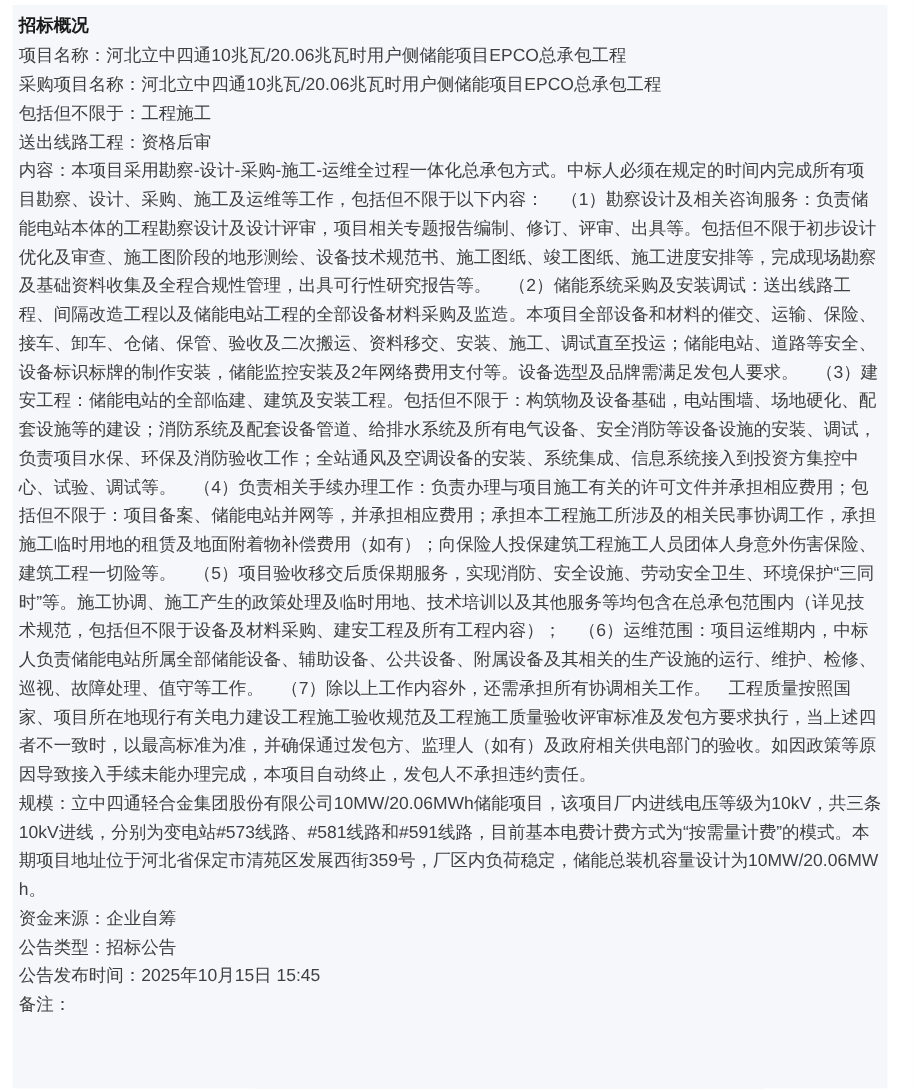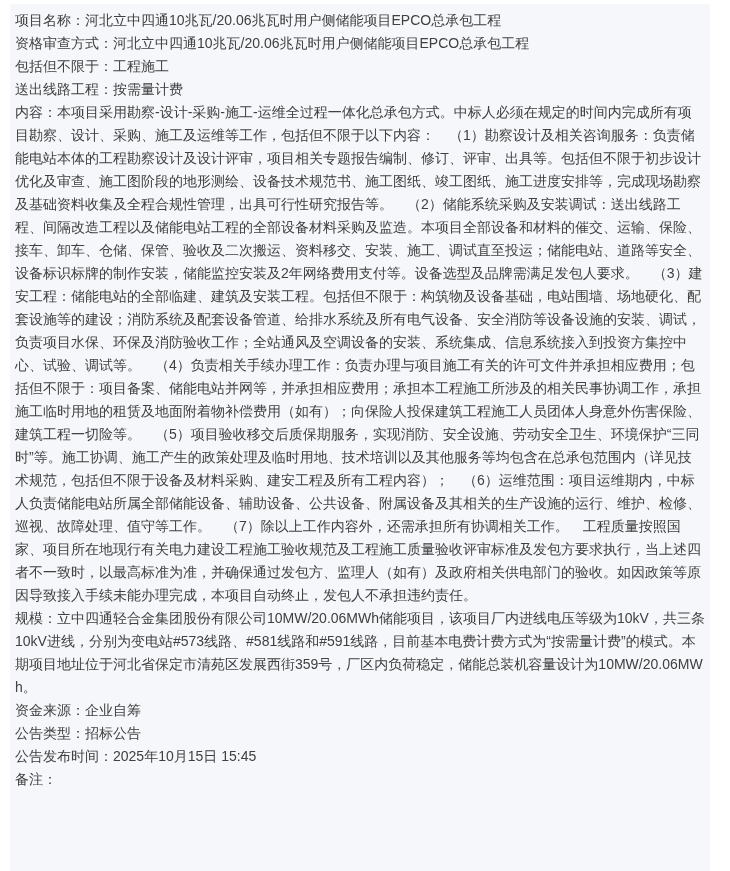--- a/index.html
+++ b/index.html
@@ -47,38 +47,39 @@
     white-space: pre-wrap;
     word-break: break-all;
   }
 </style>
 </head>
 <body>
 
 <div class="page">
   <div class="panel">
 
+    <h1 class="doc-title">招标概况</h1>
 
     <div class="field">
       <span class="label">项目名称：</span><span class="value">河北立中四通10兆瓦/20.06兆瓦时用户侧储能项目EPCO总承包工程</span>
     </div>
 
 
     <div class="field">
-      <span class="label">资格审查方式：</span><span class="value">河北立中四通10兆瓦/20.06兆瓦时用户侧储能项目EPCO总承包工程</span>
+      <span class="label">采购项目名称：</span><span class="value">河北立中四通10兆瓦/20.06兆瓦时用户侧储能项目EPCO总承包工程</span>
     </div>
 
 
     <div class="field">
       <span class="label">包括但不限于：</span><span class="value">工程施工</span>
     </div>
 
 
     <div class="field">
-      <span class="label">送出线路工程：</span><span class="value">按需量计费</span>
+      <span class="label">送出线路工程：</span><span class="value">资格后审</span>
     </div>
 
     <div class="field">
       <span class="label">内容：</span><span class="value">本项目采用勘察-设计-采购-施工-运维全过程一体化总承包方式。中标人必须在规定的时间内完成所有项目勘察、设计、采购、施工及运维等工作，包括但不限于以下内容：　（1）勘察设计及相关咨询服务：负责储能电站本体的工程勘察设计及设计评审，项目相关专题报告编制、修订、评审、出具等。包括但不限于初步设计优化及审查、施工图阶段的地形测绘、设备技术规范书、施工图纸、竣工图纸、施工进度安排等，完成现场勘察及基础资料收集及全程合规性管理，出具可行性研究报告等。　（2）储能系统采购及安装调试：送出线路工程、间隔改造工程以及储能电站工程的全部设备材料采购及监造。本项目全部设备和材料的催交、运输、保险、接车、卸车、仓储、保管、验收及二次搬运、资料移交、安装、施工、调试直至投运；储能电站、道路等安全、设备标识标牌的制作安装，储能监控安装及2年网络费用支付等。设备选型及品牌需满足发包人要求。　（3）建安工程：储能电站的全部临建、建筑及安装工程。包括但不限于：构筑物及设备基础，电站围墙、场地硬化、配套设施等的建设；消防系统及配套设备管道、给排水系统及所有电气设备、安全消防等设备设施的安装、调试，负责项目水保、环保及消防验收工作；全站通风及空调设备的安装、系统集成、信息系统接入到投资方集控中心、试验、调试等。　（4）负责相关手续办理工作：负责办理与项目施工有关的许可文件并承担相应费用；包括但不限于：项目备案、储能电站并网等，并承担相应费用；承担本工程施工所涉及的相关民事协调工作，承担施工临时用地的租赁及地面附着物补偿费用（如有）；向保险人投保建筑工程施工人员团体人身意外伤害保险、建筑工程一切险等。　（5）项目验收移交后质保期服务，实现消防、安全设施、劳动安全卫生、环境保护“三同时”等。施工协调、施工产生的政策处理及临时用地、技术培训以及其他服务等均包含在总承包范围内（详见技术规范，包括但不限于设备及材料采购、建安工程及所有工程内容）；　（6）运维范围：项目运维期内，中标人负责储能电站所属全部储能设备、辅助设备、公共设备、附属设备及其相关的生产设施的运行、维护、检修、巡视、故障处理、值守等工作。　（7）除以上工作内容外，还需承担所有协调相关工作。　工程质量按照国家、项目所在地现行有关电力建设工程施工验收规范及工程施工质量验收评审标准及发包方要求执行，当上述四者不一致时，以最高标准为准，并确保通过发包方、监理人（如有）及政府相关供电部门的验收。如因政策等原因导致接入手续未能办理完成，本项目自动终止，发包人不承担违约责任。</span>
     </div>
 
     <div class="field">
       <span class="label">规模：</span><span class="value">立中四通轻合金集团股份有限公司10MW/20.06MWh储能项目，该项目厂内进线电压等级为10kV，共三条10kV进线，分别为变电站#573线路、#581线路和#591线路，目前基本电费计费方式为“按需量计费”的模式。本期项目地址位于河北省保定市清苑区发展西街359号，厂区内负荷稳定，储能总装机容量设计为10MW/20.06MWh。</span>
     </div>
 

